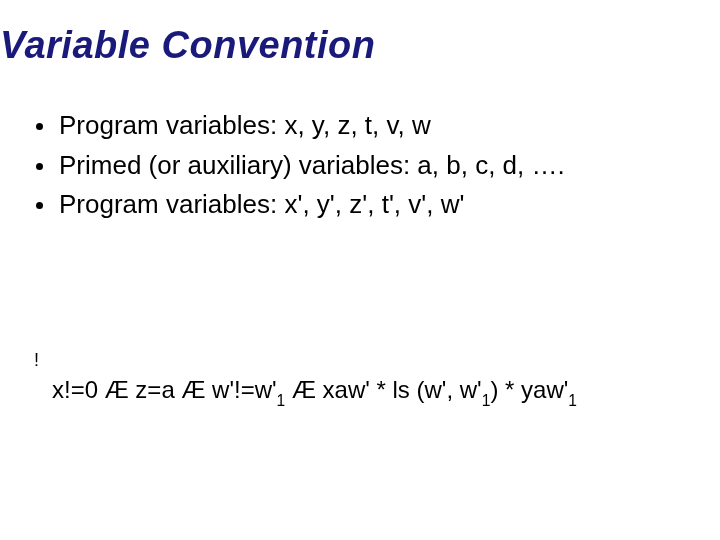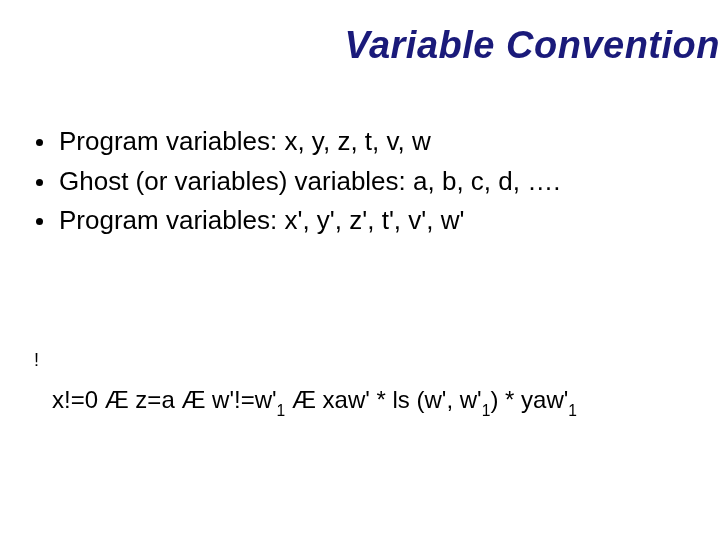--- a/index.html
+++ b/index.html
@@ -12,30 +12,30 @@
     color: #000;
     overflow: hidden;
   }
   .slide {
     width: 720px;
     height: 540px;
     position: relative;
     box-sizing: border-box;
   }
   .title {
-    text-align: right;
+    text-align: left;
     font-weight: bold;
     font-style: italic;
     font-size: 38px;
     color: #1a1a7a;
     margin-top: 24px;
     letter-spacing: 0.5px;
   }
   .bullets {
-    margin-top: 56px;
+    margin-top: 40px;
     margin-left: 36px;
     font-size: 26px;
     line-height: 1.45;
   }
   .bullet {
     display: flex;
     align-items: flex-start;
     margin-bottom: 2px;
   }
   .dot {
@@ -44,21 +44,21 @@
     background: #000;
     border-radius: 50%;
     margin-top: 16px;
     margin-right: 16px;
     flex: 0 0 auto;
   }
   .btext { flex: 1 1 auto; }
   .formula {
     position: absolute;
     left: 52px;
-    top: 362px;
+    top: 352px;
     font-size: 24px;
     white-space: nowrap;
   }
   .sub {
     font-size: 0.65em;
     vertical-align: sub;
     position: relative;
     top: 0.15em;
   }
   .stray {
@@ -76,21 +76,21 @@
 
   <div class="title">Variable Convention</div>
 
   <div class="bullets">
     <div class="bullet">
       <div class="dot"></div>
       <div class="btext">Program variables: x, y, z, t, v, w</div>
     </div>
     <div class="bullet">
       <div class="dot"></div>
-      <div class="btext">Ghost (or variables) variables: a, b, c, d, ….</div>
+      <div class="btext">Primed (or auxiliary) variables: a, b, c, d, ….</div>
     </div>
     <div class="bullet">
       <div class="dot"></div>
       <div class="btext">Program variables: x', y', z', t', v', w'</div>
     </div>
   </div>
 
   <div class="stray">!</div>
 
   <div class="formula">

